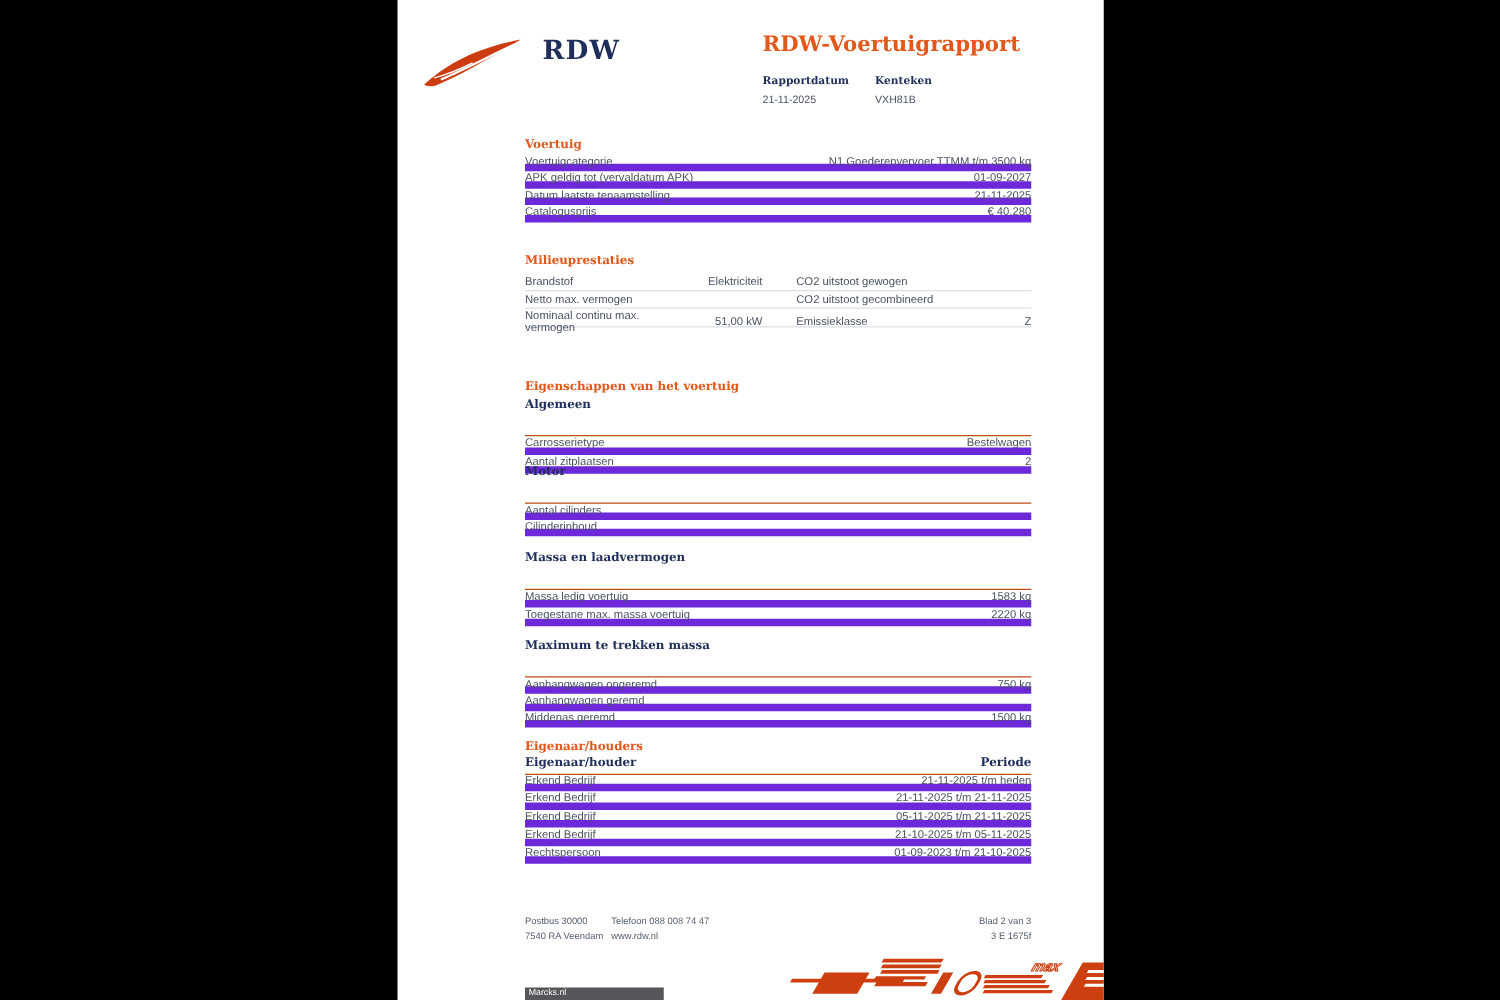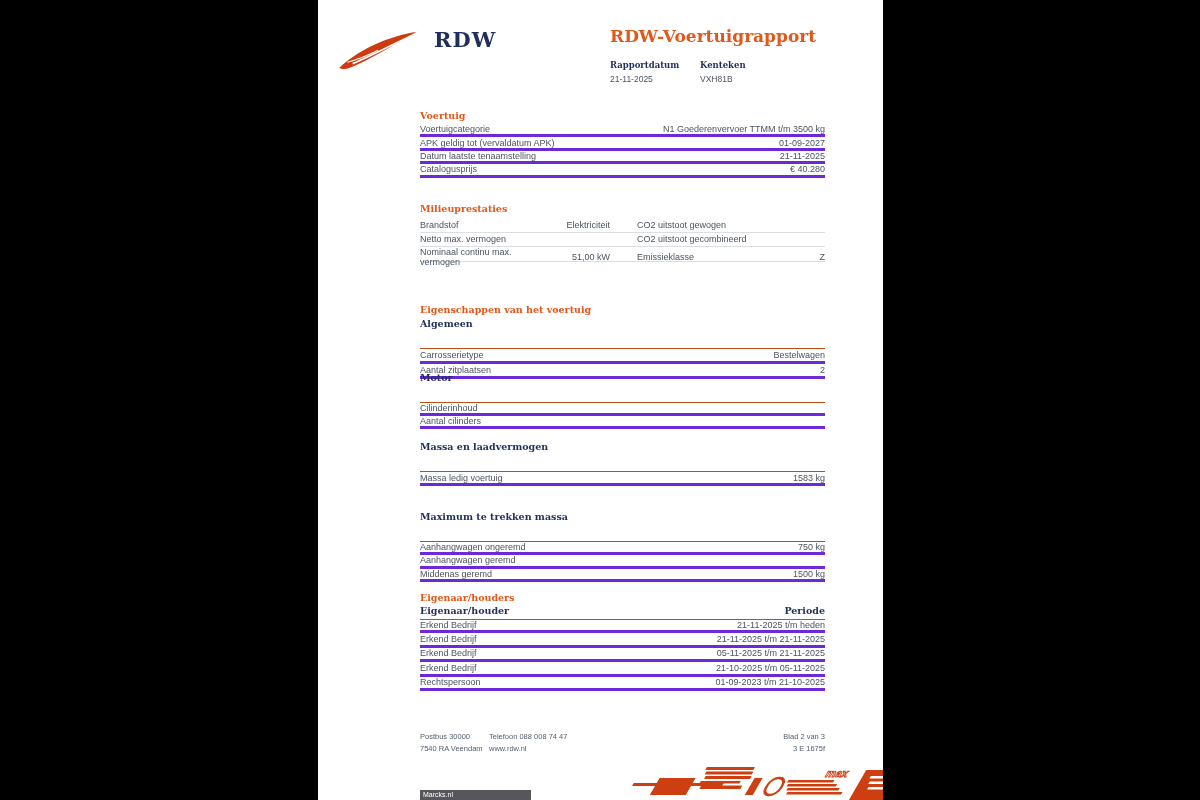--- a/index.html
+++ b/index.html
@@ -44,22 +44,22 @@
   .h3 {
     font-family:"DejaVu Serif", serif; font-weight:bold; font-size:9.5px;
     color:var(--navy,#1f2e5a);
     padding-bottom:19px; border-bottom:1.5px solid var(--rule-orange,#c04c16);
   }
   .block { position:absolute; left:0; width:405px; }
 
   
   .rows { position:absolute; left:0; width:405px; }
   .row {
-    display:flex; justify-content:space-between; align-items:center;
-    border-bottom:3px solid #6d28d9;
+    display:flex; justify-content:space-between; align-items:flex-start;
+    border-bottom:6px solid #6d28d9;
     font-size:9px; color:var(--body-text,#4a5462);
   }
   .row .lbl { white-space:nowrap; }
   .row .val { white-space:nowrap; text-align:right; }
   .rows-v .row { height:13.4px; }
   .rows-m .mrow { height:14.6px; }
   .rows-a .row { height:15.2px; }
   .rows-mo .row { height:13px; }
   .rows-ma .row { height:14.4px; }
   .rows-mx .row { height:13.3px; }
@@ -196,40 +196,44 @@
             </div>
 
           </div>
       </div>
 
       <div class="block" style="top:372px">
         <div class="h3">Motor</div>
         <div class="rows-mo">
 
             <div class="row">
+              <span class="lbl">Aantal cilinders</span>
+              <span class="val"></span>
+            </div>
+
+            <div class="row">
               <span class="lbl">Cilinderinhoud</span>
-              <span class="val"></span>
-            </div>
-
-            <div class="row">
-              <span class="lbl">Aantal cilinders</span>
               <span class="val"></span>
             </div>
           </div>
       </div>
 
       <div class="block" style="top:441px">
         <div class="h3">Massa en laadvermogen</div>
         <div class="rows-ma">
 
             <div class="row">
               <span class="lbl">Massa ledig voertuig</span>
               <span class="val">1583 kg</span>
             </div>
 
+            <div class="row">
+              <span class="lbl">Toegestane max. massa voertuig</span>
+              <span class="val">2220 kg</span>
+            </div>
 
           </div>
       </div>
 
       <div class="block" style="top:511px">
         <div class="h3">Maximum te trekken massa</div>
         <div class="rows-mx">
 
             <div class="row">
               <span class="lbl">Aanhangwagen ongeremd</span>

